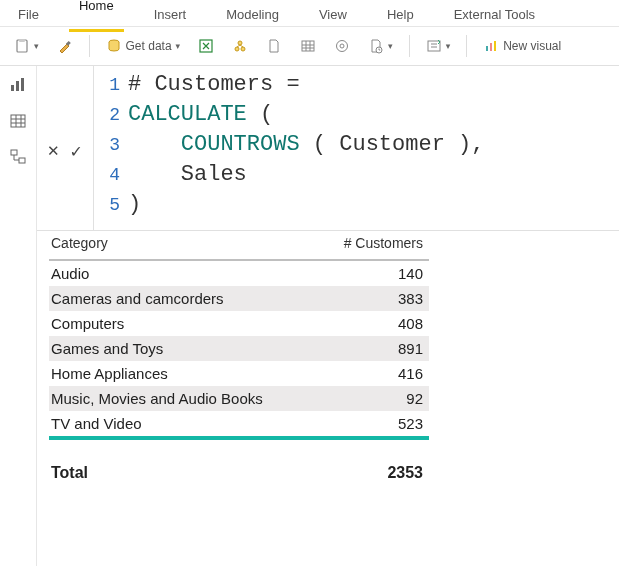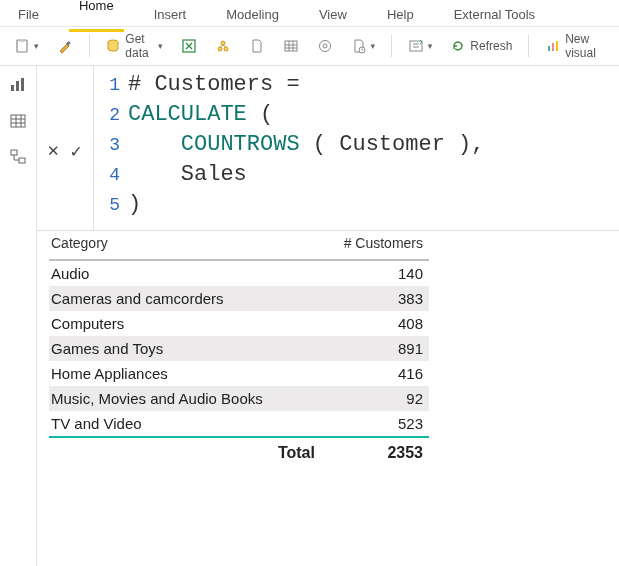--- a/index.html
+++ b/index.html
@@ -140,25 +140,24 @@
   }
   .tbl th.num, .tbl td.num { text-align: right; }
   .tbl td {
     padding: 4px 6px 4px 2px;
   }
   .tbl tbody tr:nth-child(even) td {
     background: #eceaea;
   }
   .tbl .total td {
     font-weight: 700;
-    border-top: 2px solid #14b8a6;
-    padding-top: 6px;
+    border-top: 4px solid #14b8a6;
+    padding-top: 24px;
     font-size: 16px;
     background: #fff !important;
-    text-align: right;
   }
   svg { display:block; }
 </style>
 </head>
 <body>
 
 <div class="menubar">
     <div class="item">File</div>
     <div class="item active">Home</div>
     <div class="item">Insert</div>
@@ -251,29 +250,20 @@
   <div class="tb-sep"></div>
   <div class="tb-btn">
     <span class="tb-ic">
       <svg viewBox="0 0 16 16" width="16" height="16">
           <rect x="2" y="3" width="12" height="10" fill="none" stroke="#888"></rect>
           <path d="M5 6 h6 M5 9 h6" stroke="#888"></path>
           <path d="M12 2 l2 2 -2 2" stroke="#3a7" fill="none"></path>
         </svg>
     </span>
     <span class="caret-sm">▾</span>
-  </div>
-  <div class="tb-btn">
-    <span class="tb-ic">
-      <svg viewBox="0 0 16 16" width="16" height="16">
-          <path d="M4 8 a4 4 0 1 1 1.2 2.8" fill="none" stroke="#3a8a3a" stroke-width="1.4"></path>
-          <path d="M4 11 l0 -3 l3 0" fill="none" stroke="#3a8a3a" stroke-width="1.4"></path>
-        </svg>
-    </span>
-    <span>Refresh</span>
   </div>
   <div class="tb-sep"></div>
   <div class="tb-btn">
     <span class="tb-ic">
       <svg viewBox="0 0 16 16" width="16" height="16">
           <rect x="3" y="8" width="2" height="5" fill="#4aa"></rect>
           <rect x="7" y="5" width="2" height="8" fill="#e88"></rect>
           <rect x="11" y="3" width="2" height="10" fill="#f2c811"></rect>
         </svg>
     </span>

